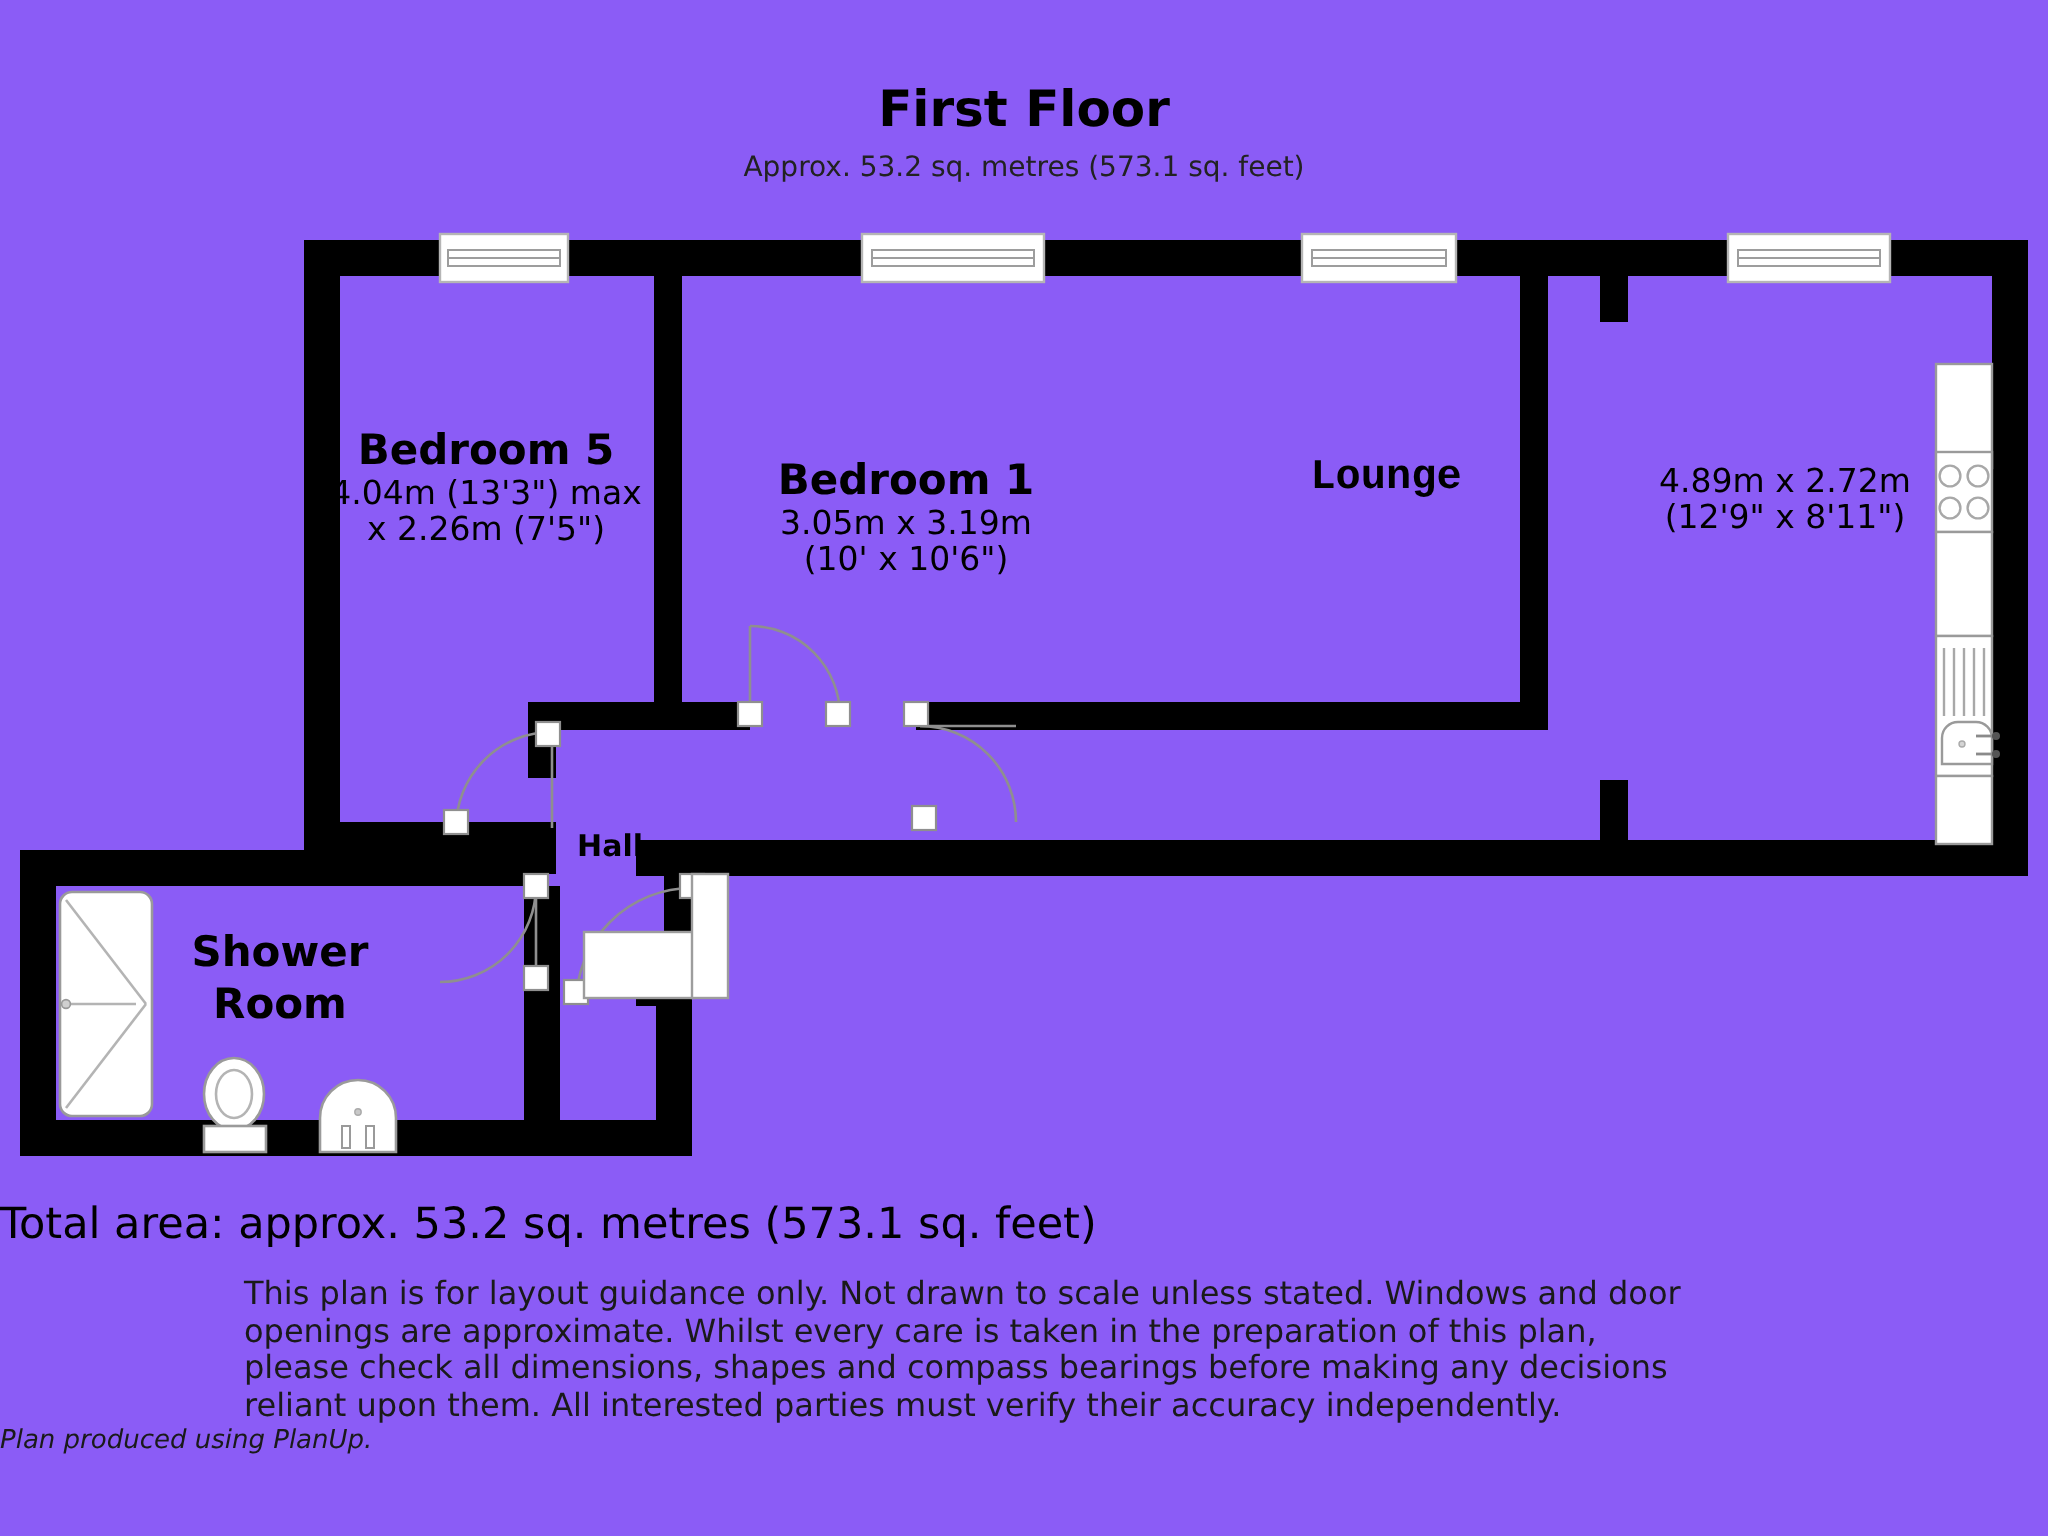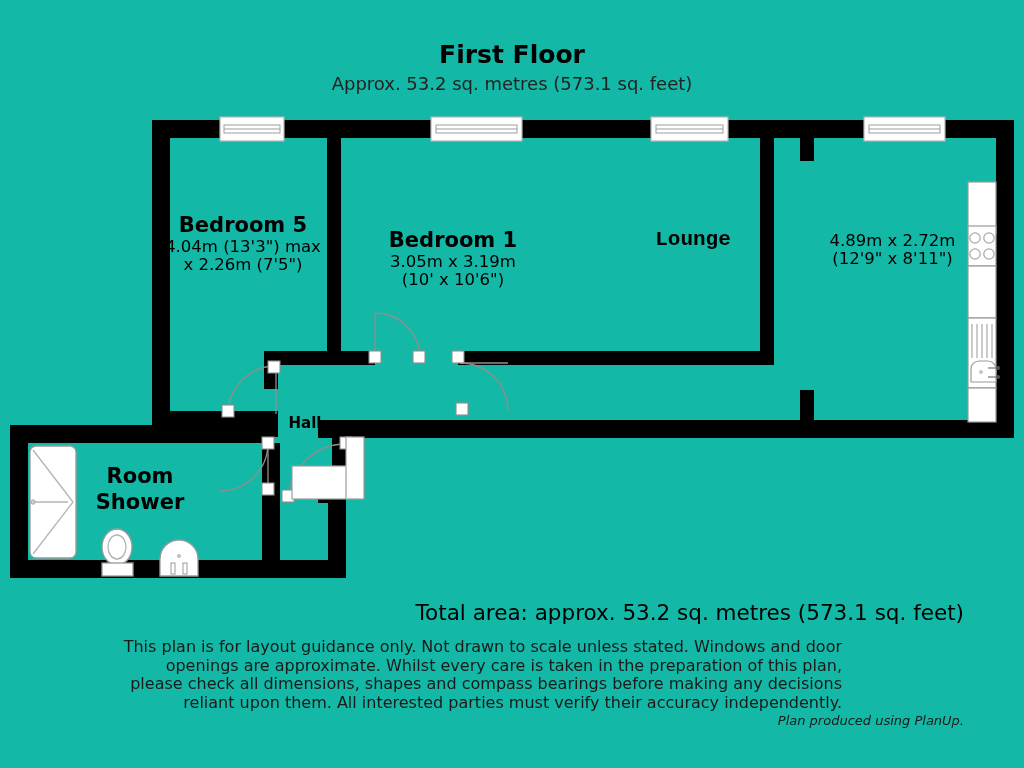--- a/index.html
+++ b/index.html
@@ -12,40 +12,40 @@
     height: 768px;
     font-family: "DejaVu Sans", sans-serif;
     color: #000000;
     overflow: hidden;
     position: relative;
   }
   #page {
     position: relative;
     width: 1024px;
     height: 768px;
-    background: #14b8a6;
+    background: #8b5cf6;
   }
 
   
   .header {
     position: absolute;
     top: 40px;
     left: 0;
     width: 1024px;
     text-align: center;
   }
   .header .title {
     font-size: 25px;
     font-weight: bold;
     letter-spacing: 0px;
     line-height: 30px;
     color: #000;
   }
   .header .subtitle {
-    font-size: 18px;
+    font-size: 14px;
     font-weight: normal;
     line-height: 22px;
     margin-top: 3px;
     color: #222;
   }
 
   
   .plan {
     position: absolute;
     top: 0;
@@ -82,21 +82,21 @@
   #label-hall .rname { font-size: 15px; }
   #label-shower   { left: 60px;  top: 464px; width: 160px; }
   #label-shower .rname { font-size: 21px; line-height: 1.22; }
 
   
   .footer {
     position: absolute;
     left: 0;
     top: 598px;
     width: 964px;
-    text-align: right;
+    text-align: left;
   }
   .footer .total {
     font-size: 21.5px;
     line-height: 30px;
     color: #000;
   }
   .footer .disclaimer {
     margin-top: 10px;
     font-size: 16px;
     line-height: 18.5px;
@@ -311,22 +311,22 @@
   <div class="room-label" id="label-kitchen">
     <span class="rdim">4.89m x 2.72m</span>
     <span class="rdim">(12'9" x 8'11")</span>
   </div>
 
   <div class="room-label" id="label-hall">
     <span class="rname">Hall</span>
   </div>
 
   <div class="room-label" id="label-shower">
+    <span class="rname">Shower</span>
     <span class="rname">Room</span>
-    <span class="rname">Shower</span>
   </div>
 
   <div class="footer">
     <div class="total">Total area: approx. 53.2 sq. metres (573.1 sq. feet)</div>
     <div class="disclaimer">This plan is for layout guidance only. Not drawn to scale unless stated. Windows and door openings are approximate. Whilst every care is taken in the preparation of this plan, please check all dimensions, shapes and compass bearings before making any decisions reliant upon them. All interested parties must verify their accuracy independently.</div>
     <div class="credit">Plan produced using PlanUp.</div>
   </div>
 
 </div>
 

